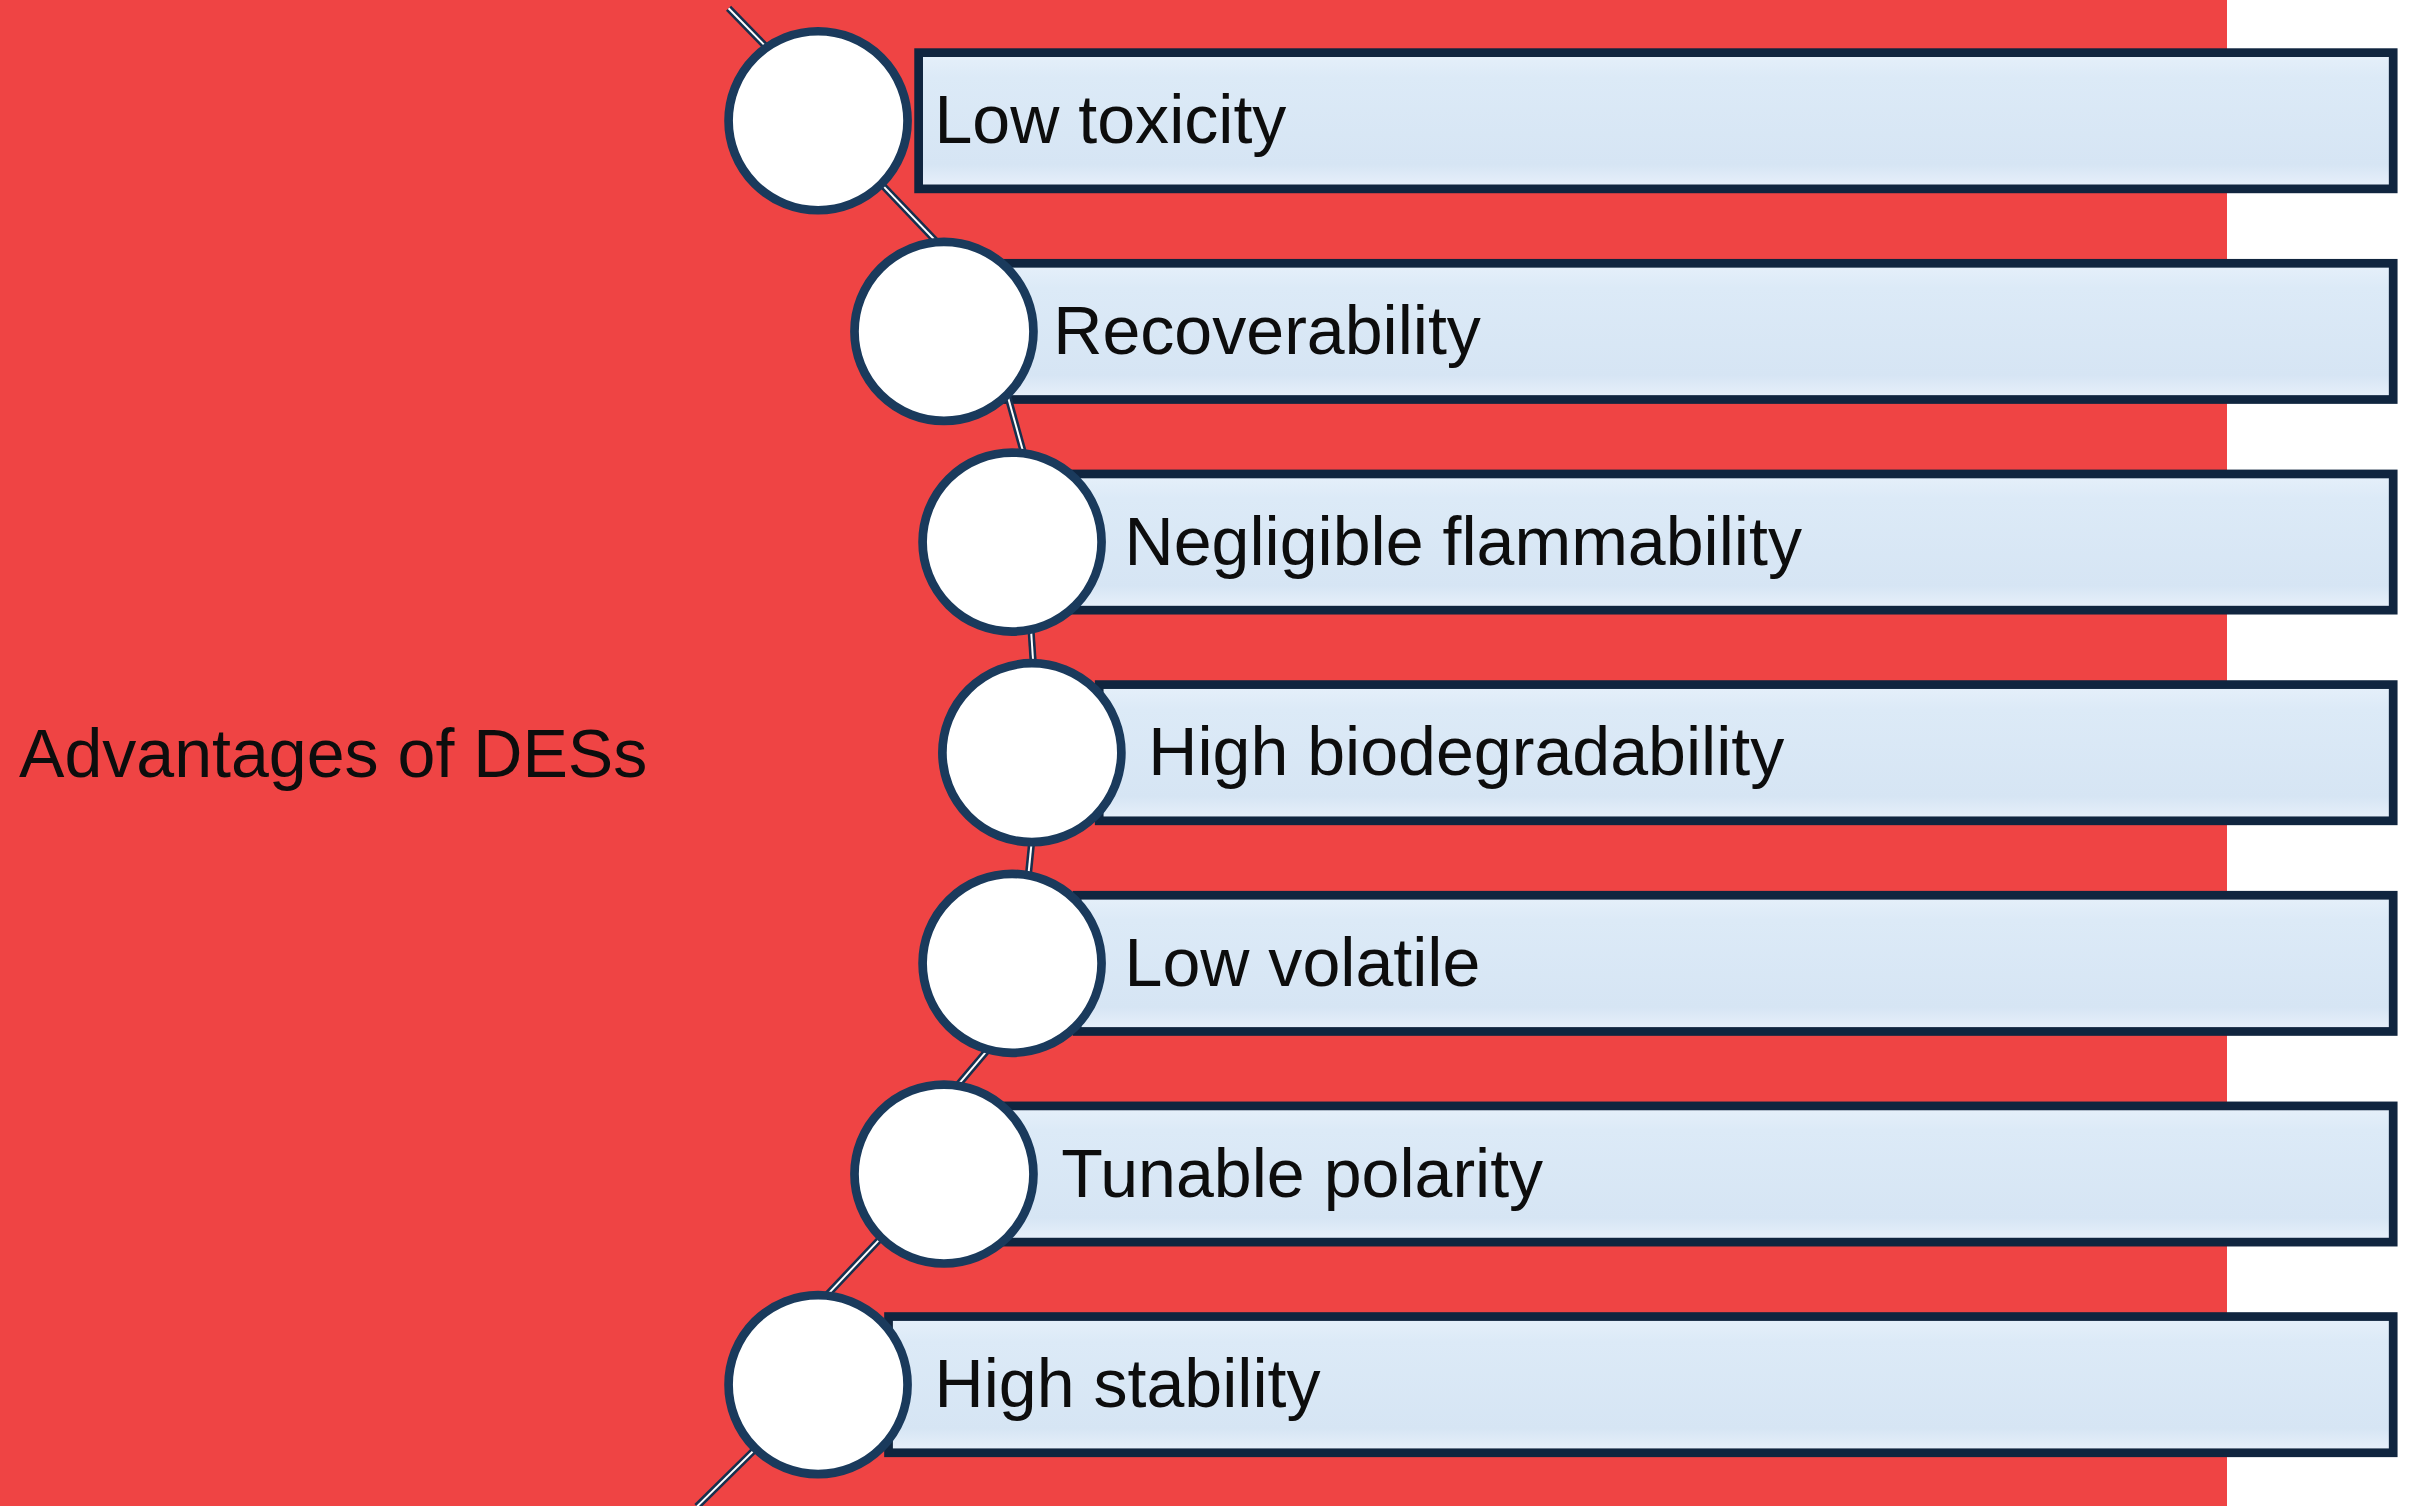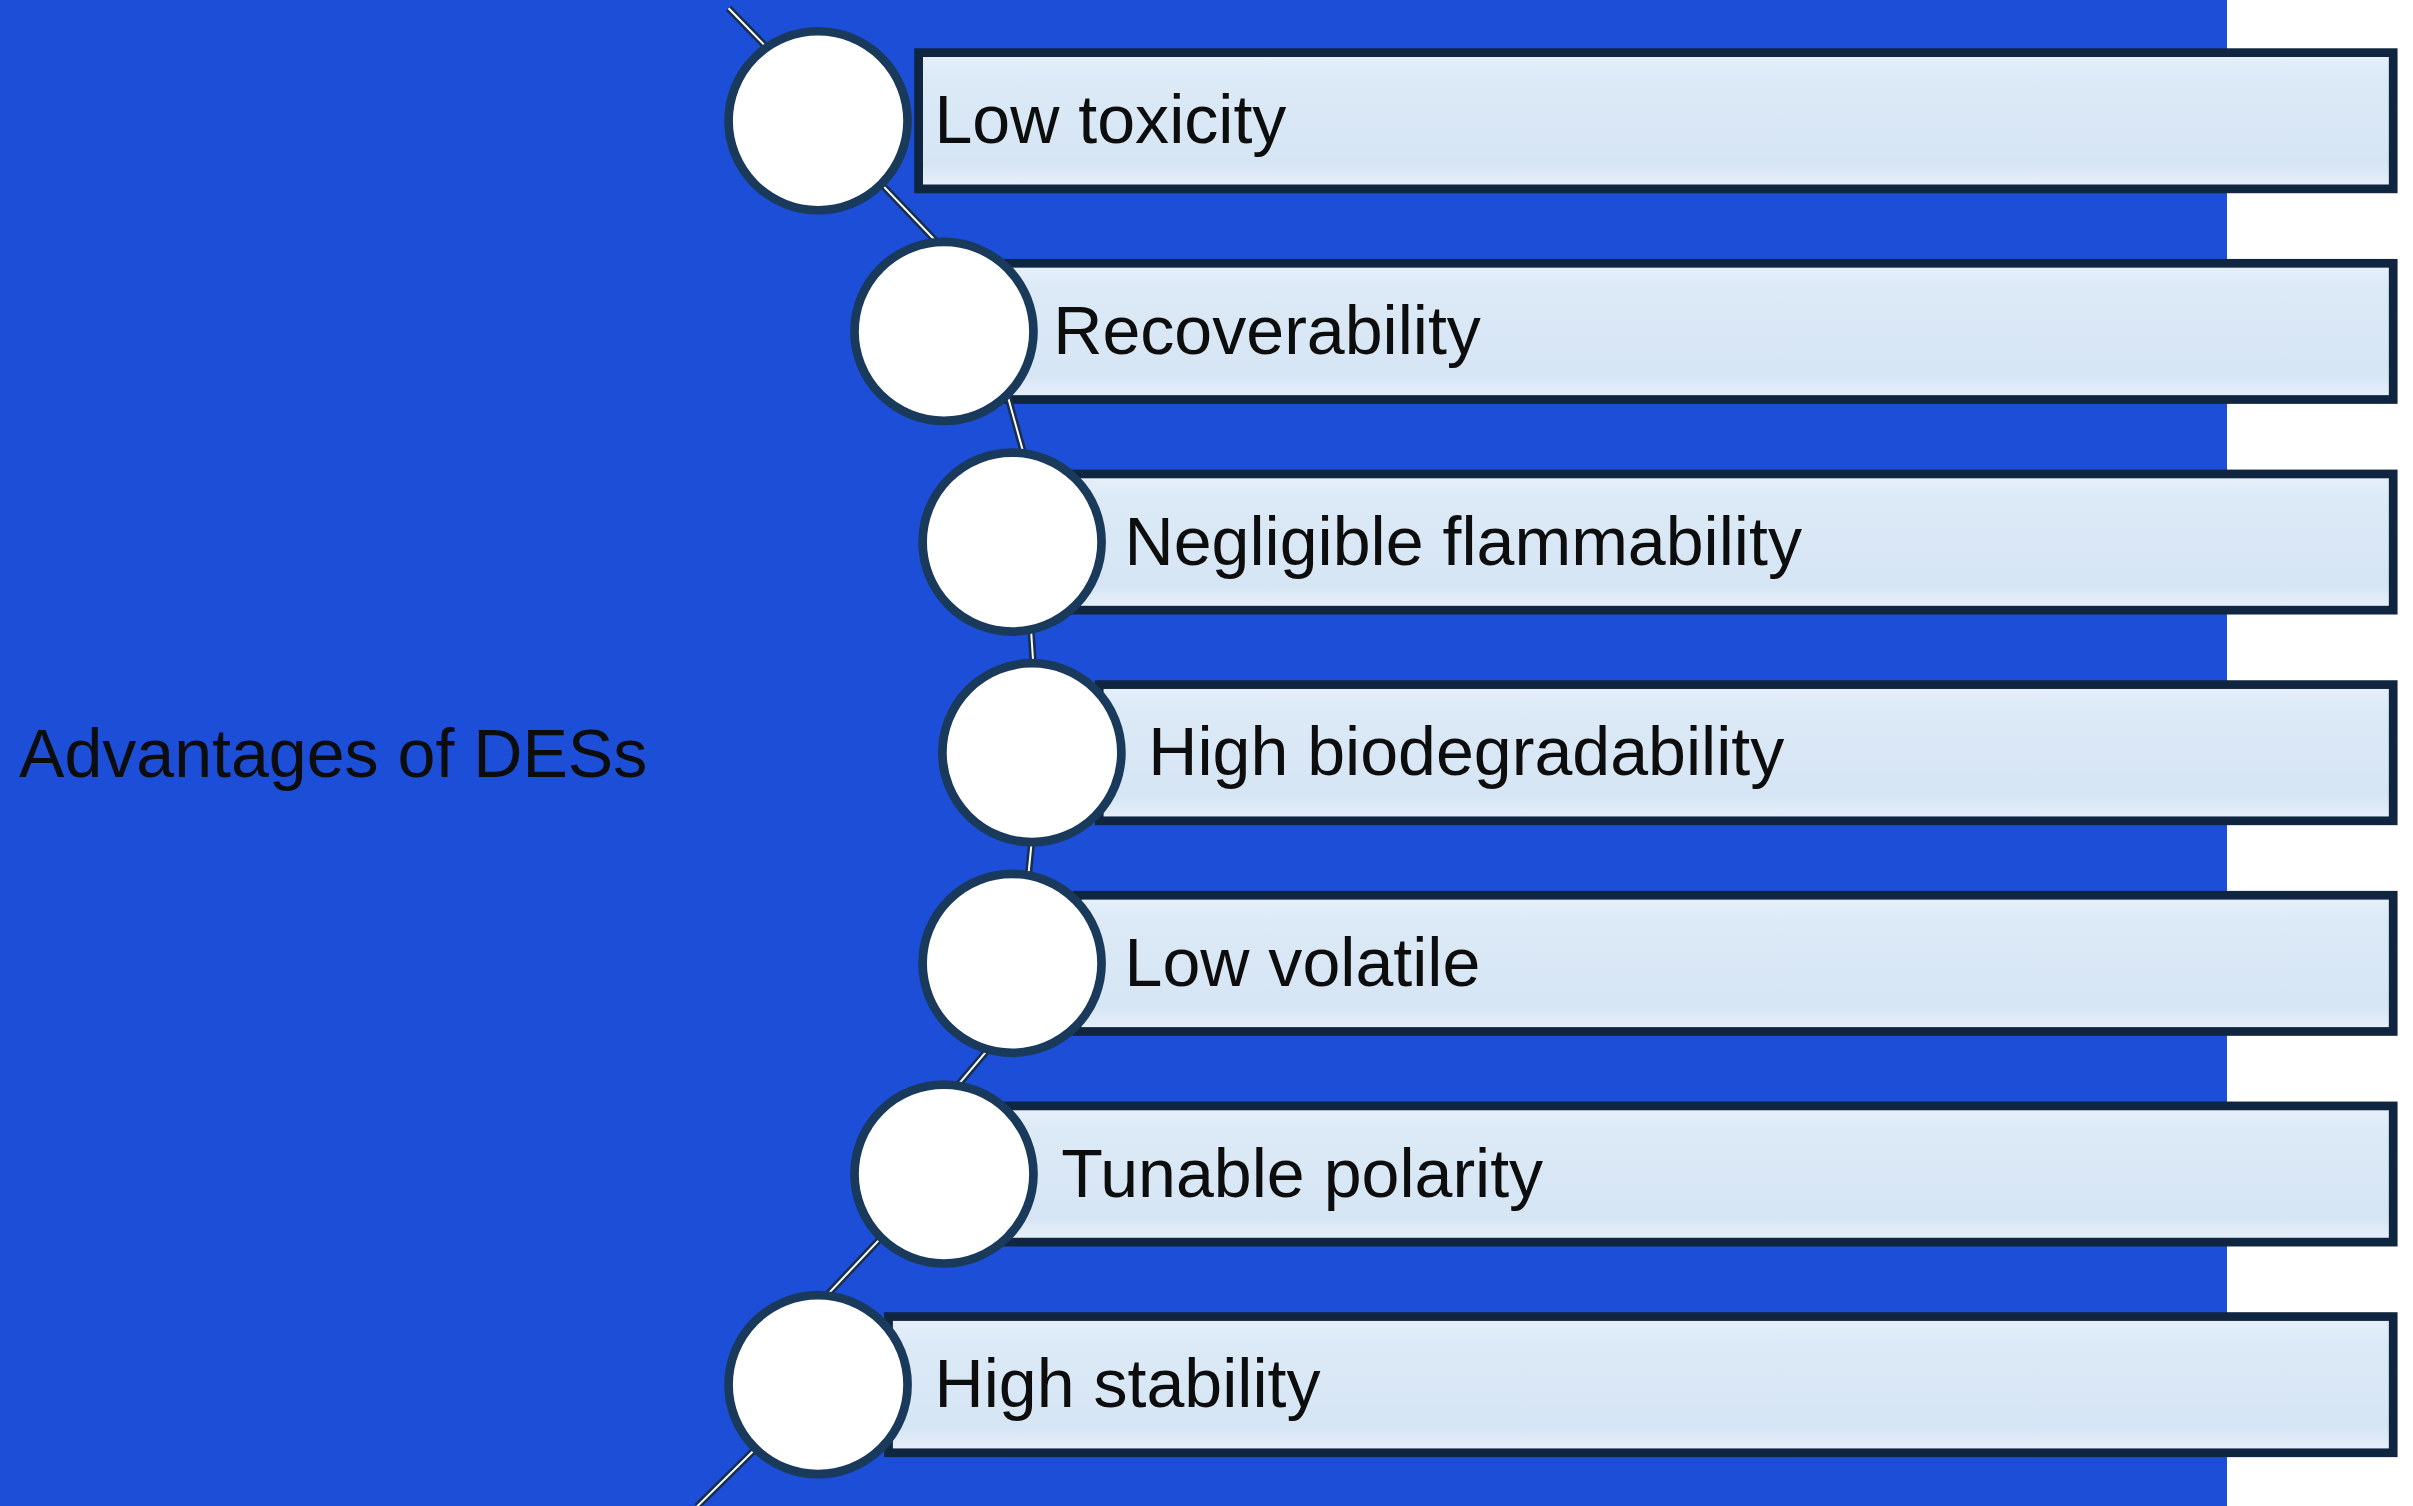--- a/index.html
+++ b/index.html
@@ -12,21 +12,21 @@
     font-family: "Liberation Sans", sans-serif;
     width: 2413px;
     height: 1507px;
     overflow: hidden;
     position: relative;
   }
   #diagram-root {
     position: relative;
     width: 2227px;
     height: 1507px;
-    background: #1d4ed8;
+    background: #ef4444;
   }
   #diagram-svg {
     position: absolute;
     left: 0;
     top: 0;
     width: 2413px;
     height: 1507px;
     display: block;
   }
   .bar-label {

